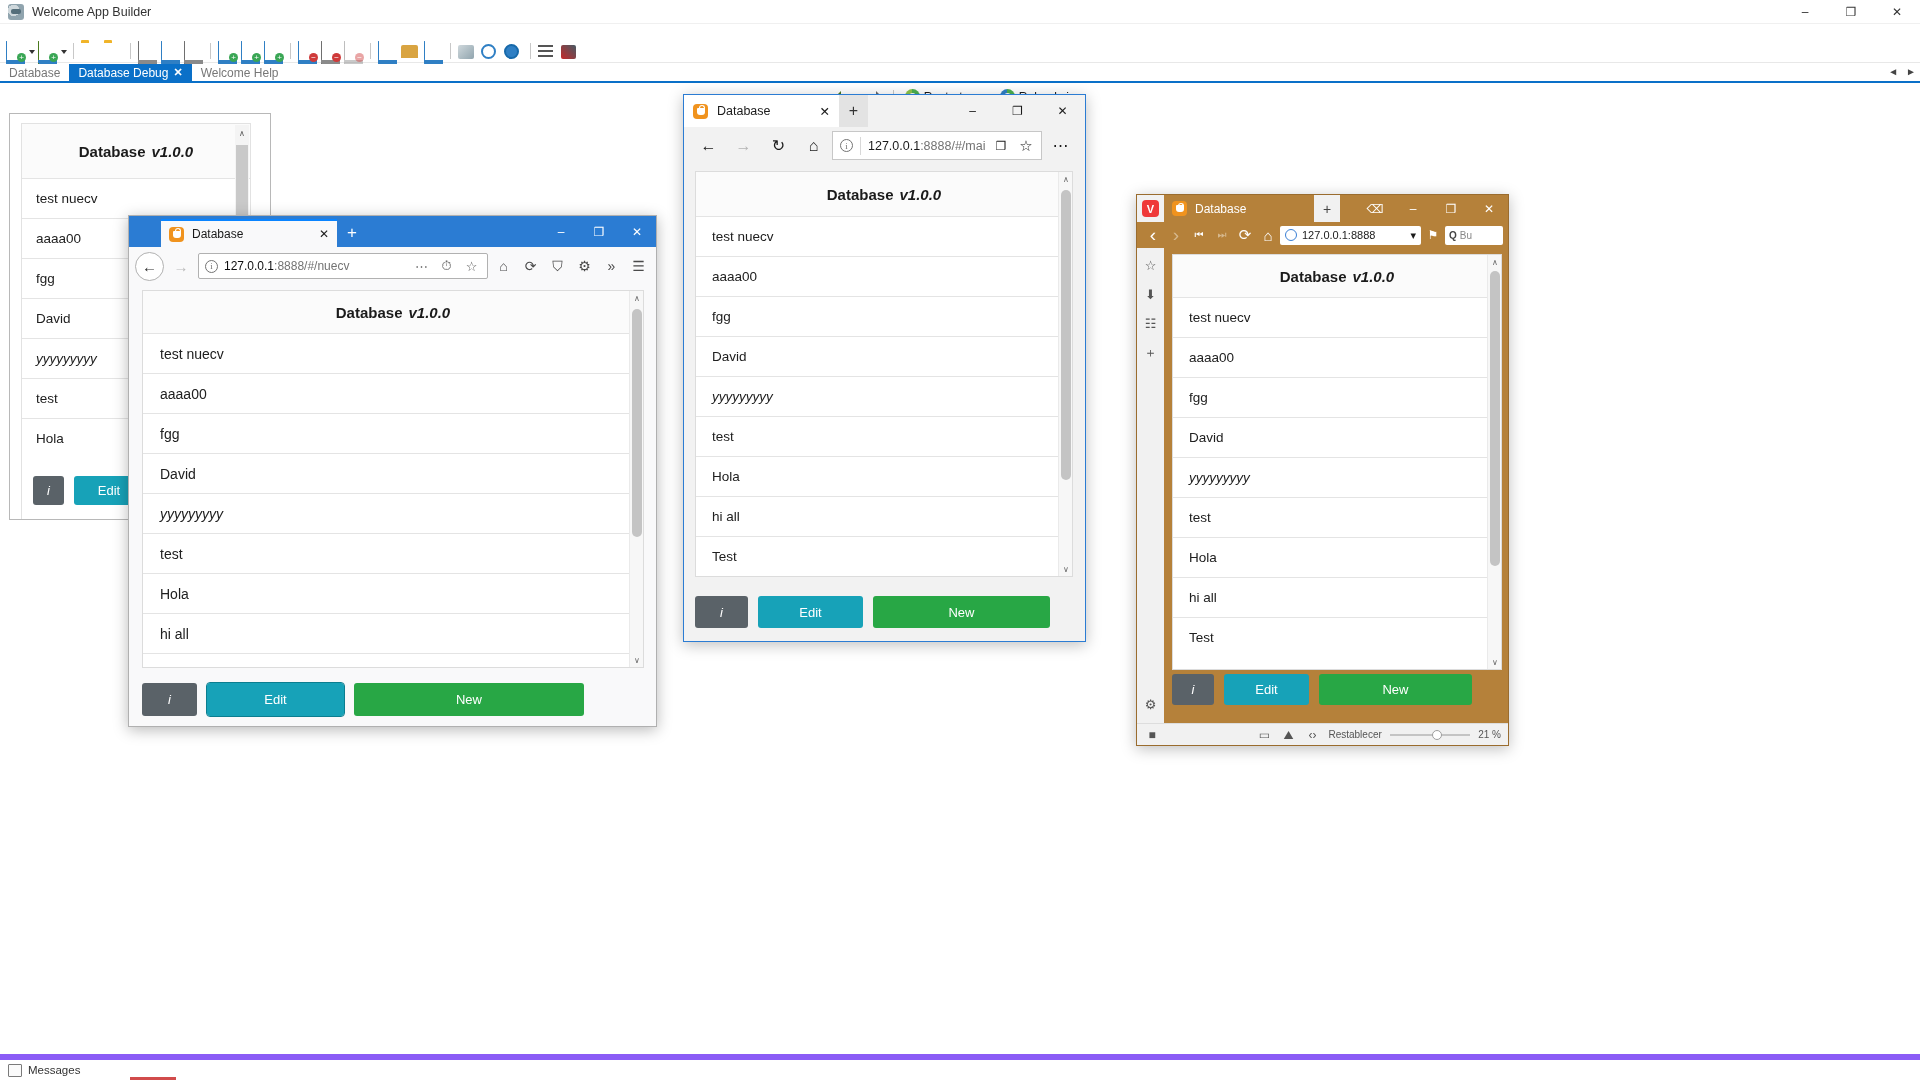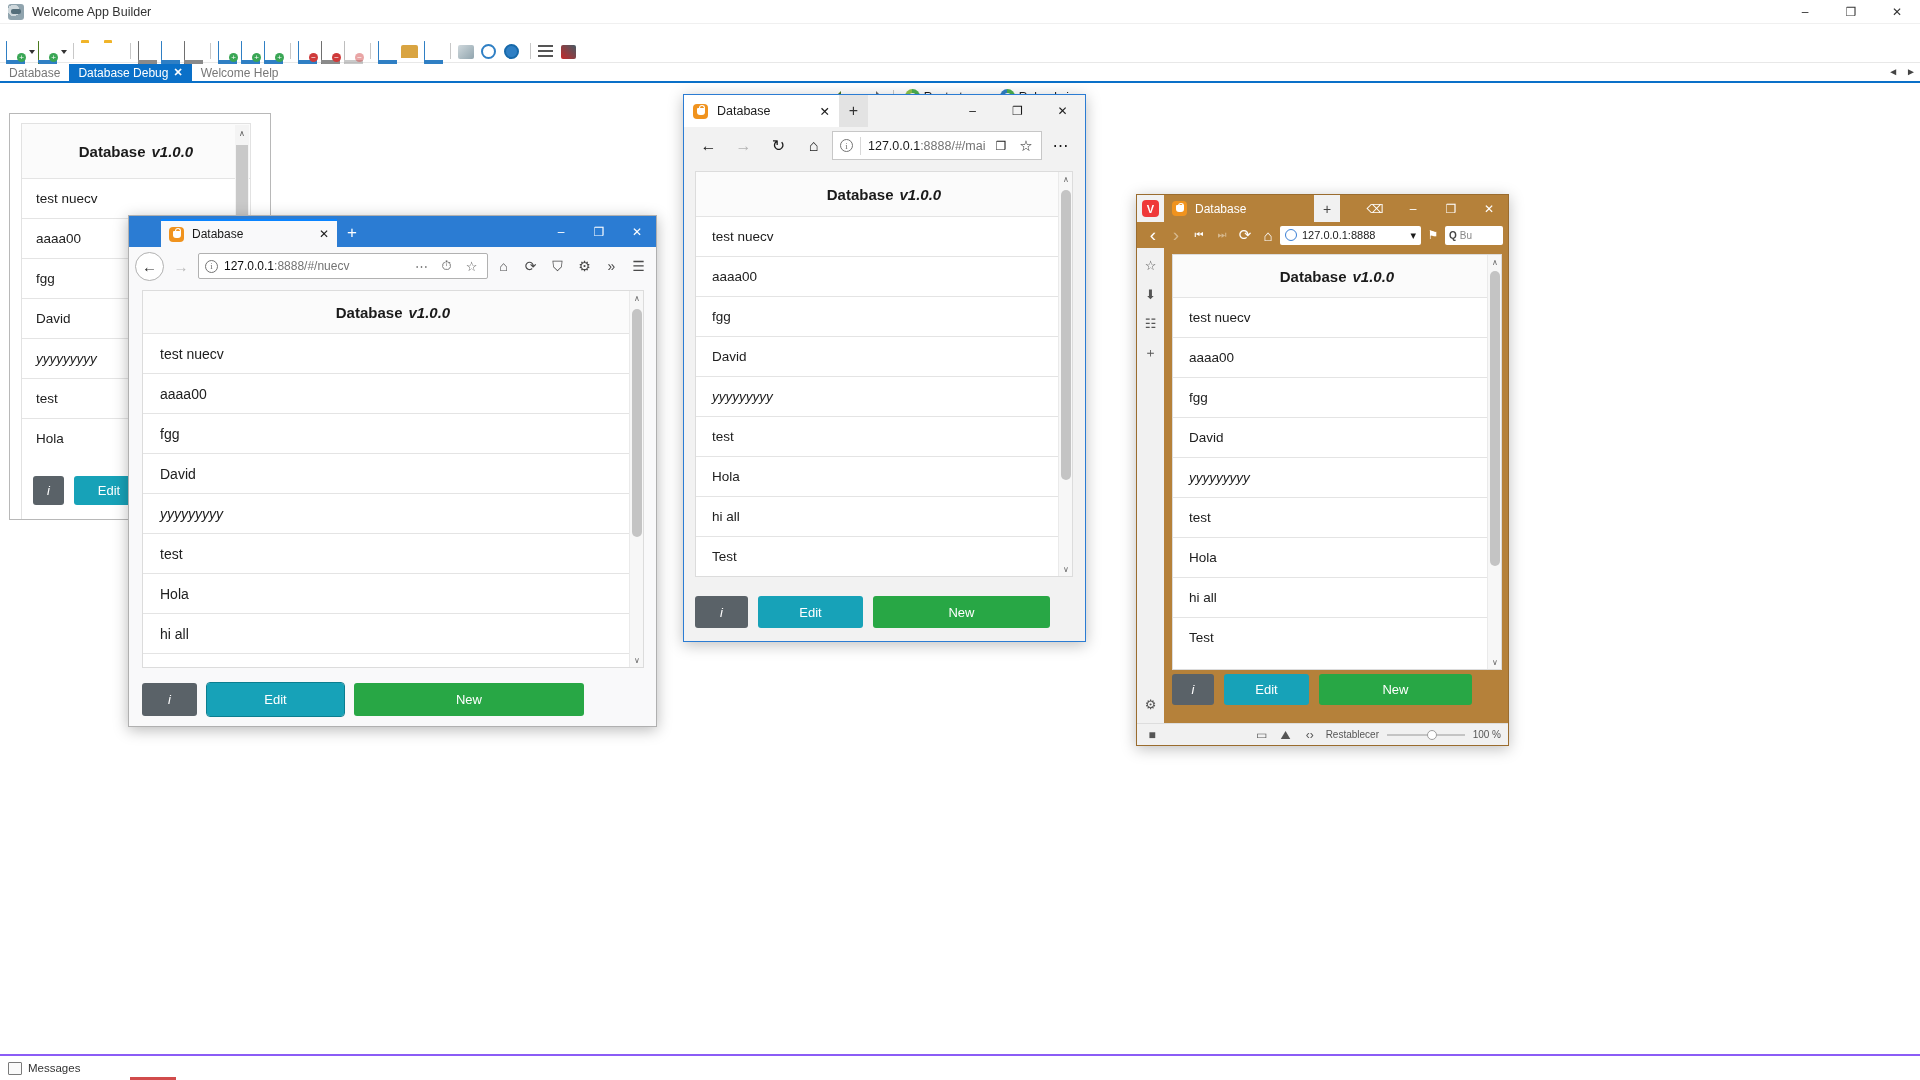--- a/index.html
+++ b/index.html
@@ -235,21 +235,21 @@
   .viv-footer{position:absolute;left:35px;right:8px;bottom:40px;height:31px;display:flex;gap:10px;}
   .viv-status{position:absolute;left:0;right:0;bottom:0;height:22px;background:#f1f1f1;display:flex;align-items:center;gap:8px;padding:0 7px;font-size:10px;color:#555;border-top:1px solid #ddd;}
   .viv-sic{width:16px;height:16px;display:flex;align-items:center;justify-content:center;color:#555;font-size:12px;}
   .viv-slider{flex:1;height:14px;display:flex;align-items:center;position:relative;}
   .viv-slider .track{position:absolute;left:0;right:0;height:2px;background:#c4c4c4;}
   .viv-slider .knob{position:absolute;left:52%;width:10px;height:10px;border-radius:50%;background:#fff;border:1px solid #9e9e9e;}
 
   
   .ide-status {
     position:absolute; left:0; bottom:0; width:1920px; height:26px;
-    background:#fff; border-top:2px solid #8b5cf6; display:flex; align-items:center; gap:6px; padding-left:8px;
+    background:#fff; border-top:6px solid #8b5cf6; display:flex; align-items:center; gap:6px; padding-left:8px;
   }
   .msg-icon { width:14px;height:13px;border:1.3px solid #7a7a7a;background:#fafafa;border-radius:1px;}
   .ide-status .label { font-size:11.5px; color:#333; }
   .ide-bottomline { position:absolute; left:130px; bottom:0; width:46px; height:3px; background:#d14b4b; }
 </style>
 </head>
 <body>
 
 <div id="root">
 
@@ -628,21 +628,21 @@
       <span class="viv-sic">■</span>
       <span style="flex:1"></span>
       <span class="viv-sic">▭</span>
       <span class="viv-sic">⛰</span>
       <span class="viv-sic">‹›</span>
       <span>Restablecer</span>
       <span class="viv-slider">
         <span class="track"></span>
         <span class="knob"></span>
       </span>
-      <span>100 %</span>
+      <span>21 %</span>
     </div>
   </div>
 
   <div class="ide-status">
     <span class="msg-icon"></span>
     <span class="label">Messages</span>
   </div>
   <div class="ide-bottomline"></div>
 
 </div>

